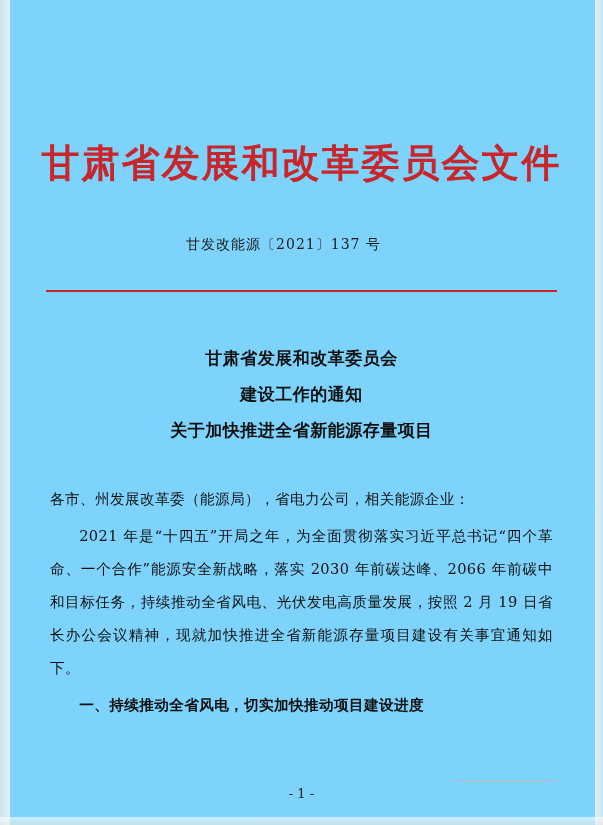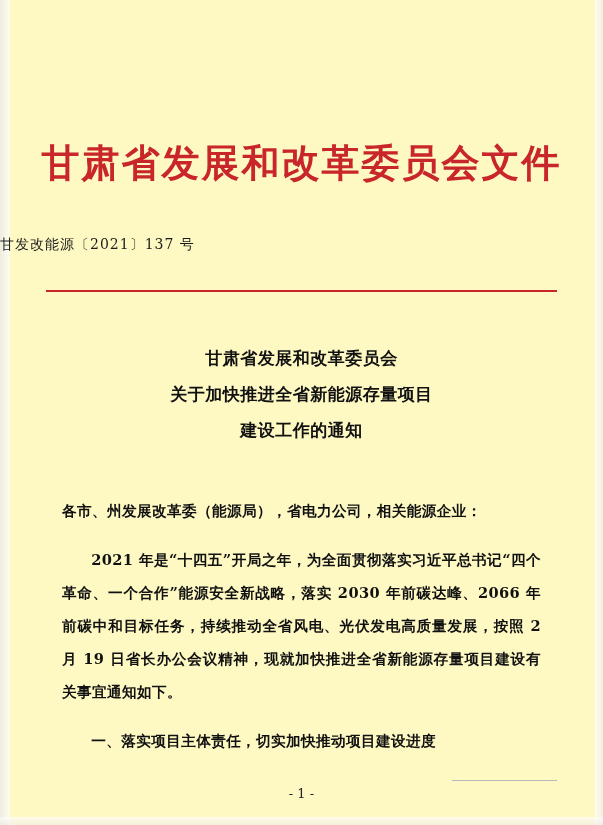--- a/index.html
+++ b/index.html
@@ -11,21 +11,21 @@
     height: 825px;
     background: #ffffff;
     font-family: "DejaVu Serif", serif;
     overflow: hidden;
   }
   .page {
     position: relative;
     width: 603px;
     height: 825px;
     box-sizing: border-box;
-    background: #fef9c3;
+    background: #7dd3fc;
   }
   
   .scan-edge-left {
     position: absolute;
     left: 0; top: 0;
     width: 10px; height: 825px;
     background: linear-gradient(to right, #e8e8e6, #ffffff);
     opacity: 0.75;
   }
   .scan-edge-right {
@@ -55,20 +55,21 @@
     font-size: 38px;
     letter-spacing: 2px;
     white-space: nowrap;
   }
 
   .doc-number {
     position: absolute;
     top: 236px;
     left: 0;
     width: 567px;
+    text-align: center;
     color: #1b1b1b;
     font-size: 14px;
     letter-spacing: 1px;
     font-family: "DejaVu Serif", serif;
   }
 
   .red-rule {
     position: absolute;
     top: 290px;
     left: 46px;
@@ -100,22 +101,21 @@
     left: 46px;
     width: 511px;
     font-size: 14.6px;
     line-height: 33px;
     color: #111111;
     font-family: "DejaVu Serif", serif;
     letter-spacing: 0.4px;
     text-align: justify;
   }
   .body-block p {
-    margin: 16px;
-    font-weight: bold;
+    margin: 4px;
   }
   .indent {
     text-indent: 2em;
   }
   .section-head {
     text-indent: 2em;
     font-weight: bold;
   }
 
   .page-number {
@@ -147,26 +147,26 @@
   <div class="scan-edge-bottom"></div>
 
   <div class="doc-title">甘肃省发展和改革委员会文件</div>
 
   <div class="doc-number">甘发改能源〔2021〕137 号</div>
 
   <div class="red-rule"></div>
 
   <div class="subject-block">
     <div>甘肃省发展和改革委员会</div>
+    <div>建设工作的通知</div>
     <div>关于加快推进全省新能源存量项目</div>
-    <div>建设工作的通知</div>
   </div>
 
   <div class="body-block">
     <p>各市、州发展改革委（能源局），省电力公司，相关能源企业：</p>
     <p class="indent">2021 年是“十四五”开局之年，为全面贯彻落实习近平总书记“四个革命、一个合作”能源安全新战略，落实 2030 年前碳达峰、2066 年前碳中和目标任务，持续推动全省风电、光伏发电高质量发展，按照 2 月 19 日省长办公会议精神，现就加快推进全省新能源存量项目建设有关事宜通知如下。</p>
-    <p class="section-head">一、落实项目主体责任，切实加快推动项目建设进度</p>
+    <p class="section-head">一、持续推动全省风电，切实加快推动项目建设进度</p>
   </div>
 
   <div class="bottom-rule"></div>
   <div class="page-number">- 1 -</div>
 
 </div>
 
 </body></html>

